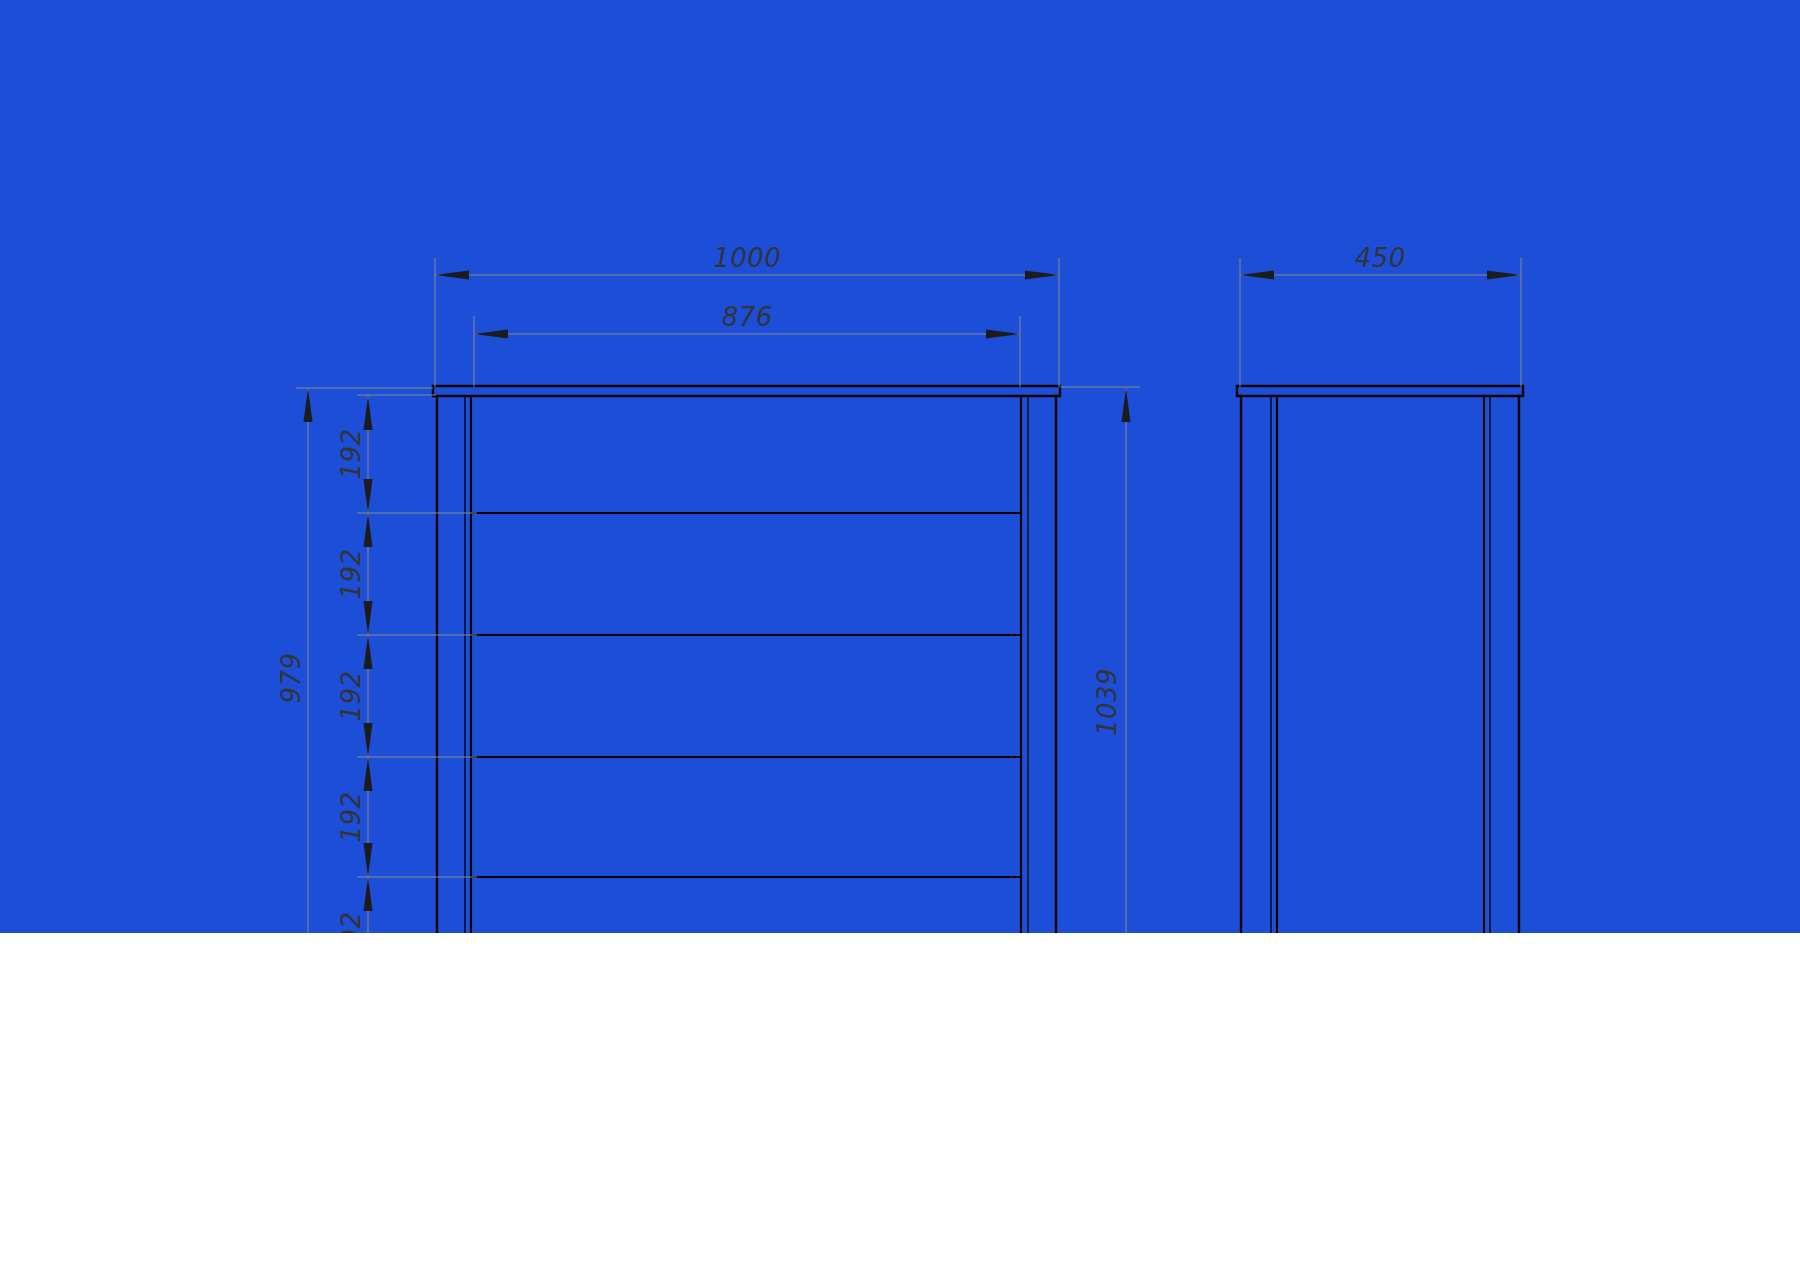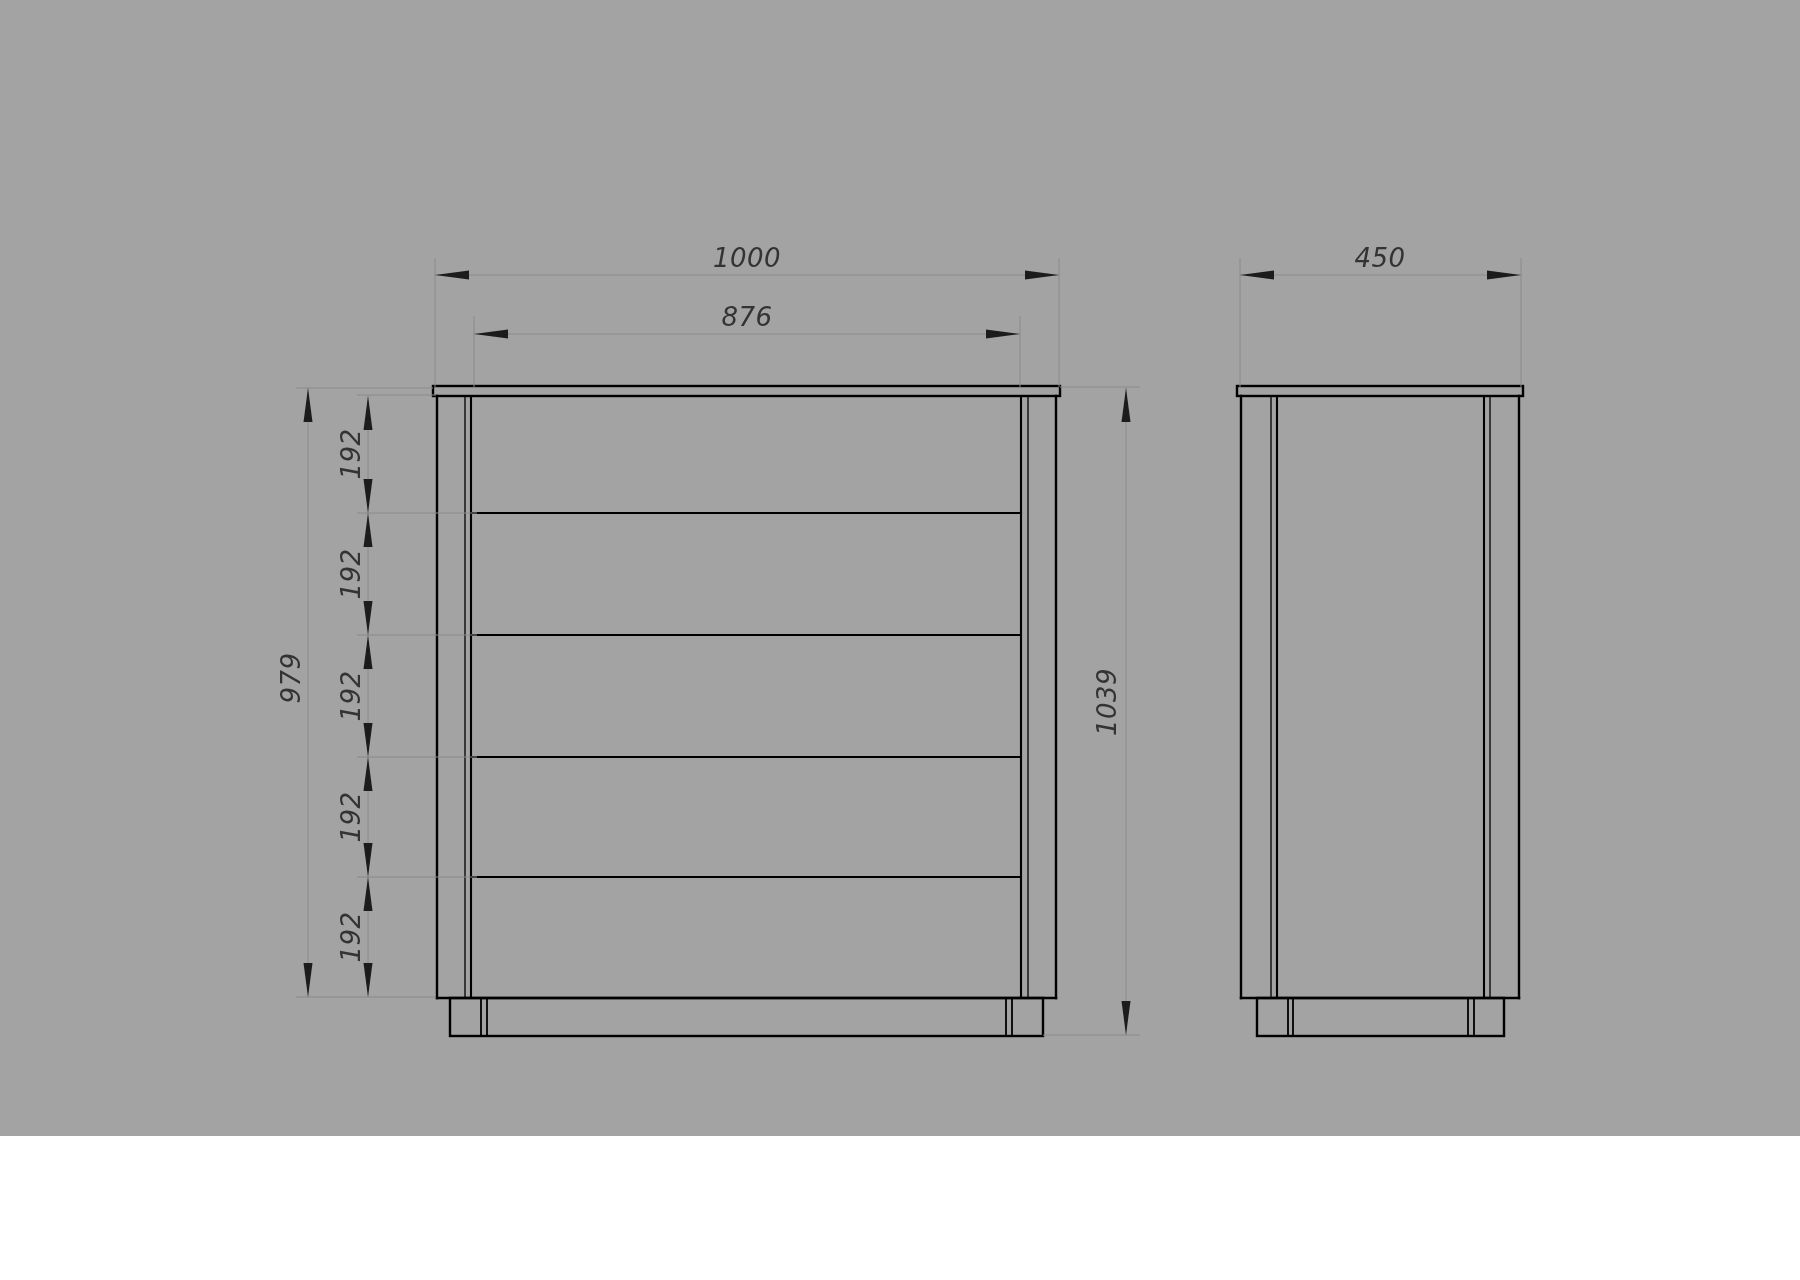--- a/index.html
+++ b/index.html
@@ -3,22 +3,22 @@
 <meta charset="utf-8">
 <style>
   html, body {
     margin: 0;
     padding: 0;
     background: #ffffff;
   }
   #canvas {
     position: relative;
     width: 1800px;
-    height: 1136px;
-    background: #a3a3a3;
+    height: 933px;
+    background: #1d4ed8;
     overflow: hidden;
   }
   svg { display: block; }
 
   
   .g-bold   { stroke: #000000; stroke-width: 2.4; fill: none; stroke-linecap: square; }
   .g-med    { stroke: #000000; stroke-width: 2.1; fill: none; stroke-linecap: square; }
   .g-thin   { stroke: #000000; stroke-width: 1.3; fill: none; stroke-linecap: square; }
   .g-plinth { stroke: #000000; stroke-width: 1.8; fill: none; stroke-linecap: square; }
 

